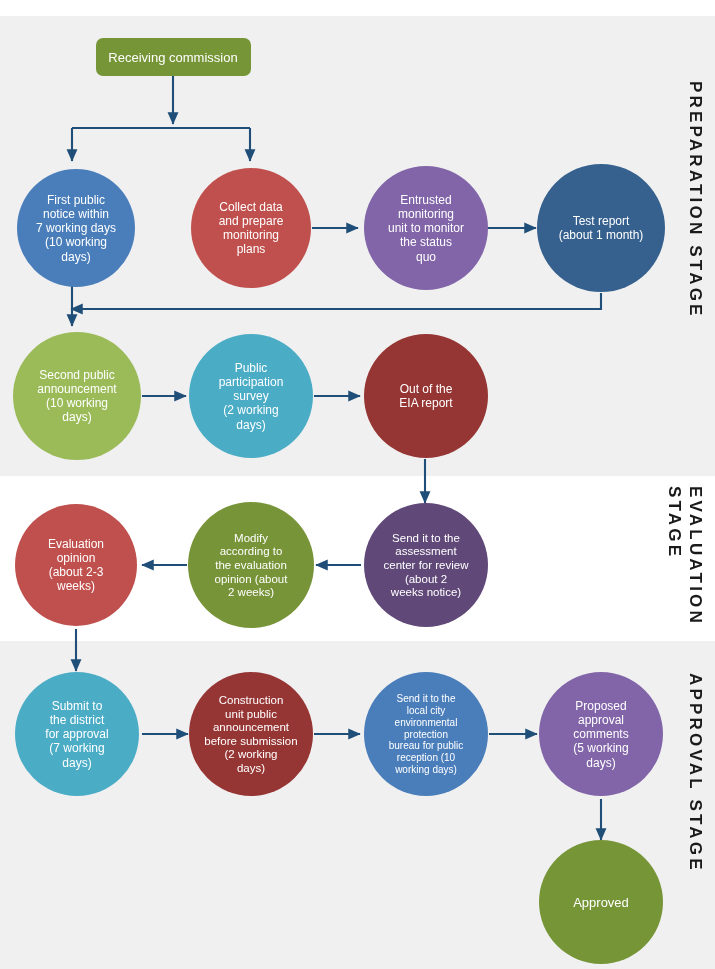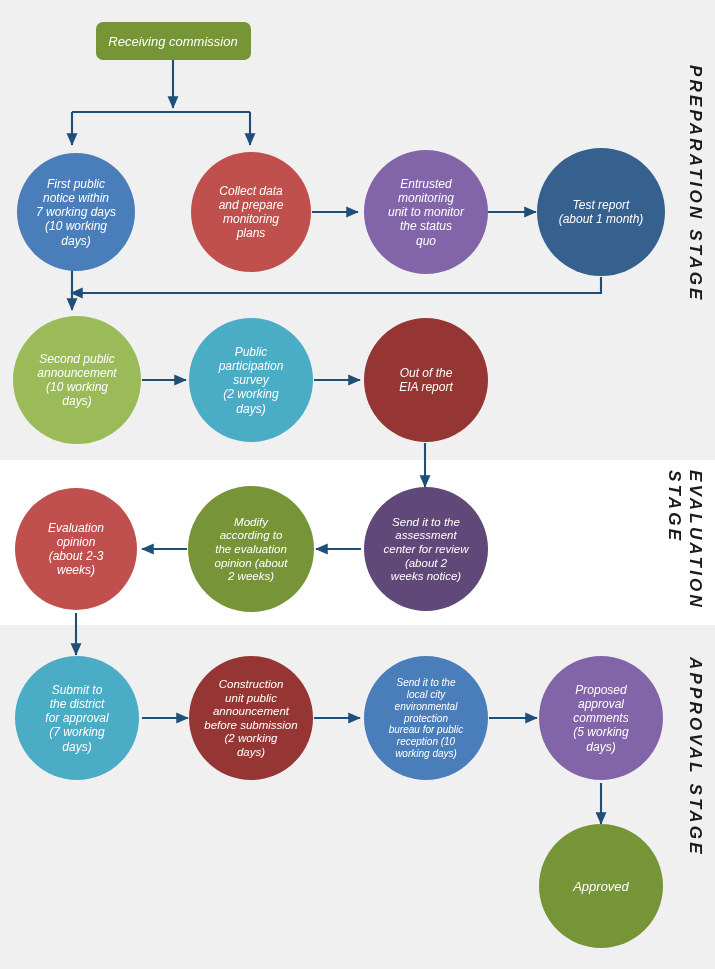--- a/index.html
+++ b/index.html
@@ -9,24 +9,23 @@
   }
   body {
     width: 715px;
     height: 969px;
     font-family: "Liberation Sans", sans-serif;
     overflow: hidden;
     position: relative;
   }
   #flowchart-root {
     position: absolute;
-    left: 0; top: 0;
+    left: 0; top: 16px;
     width: 715px;
     height: 716px;
-    font-style: italic;
   }
   svg.flow-canvas {
     display: block;
     width: 715px;
     height: 969px;
   }
   .band-label-text {
     font-family: "Liberation Sans", sans-serif;
     font-weight: bold;
     font-size: 17px;

